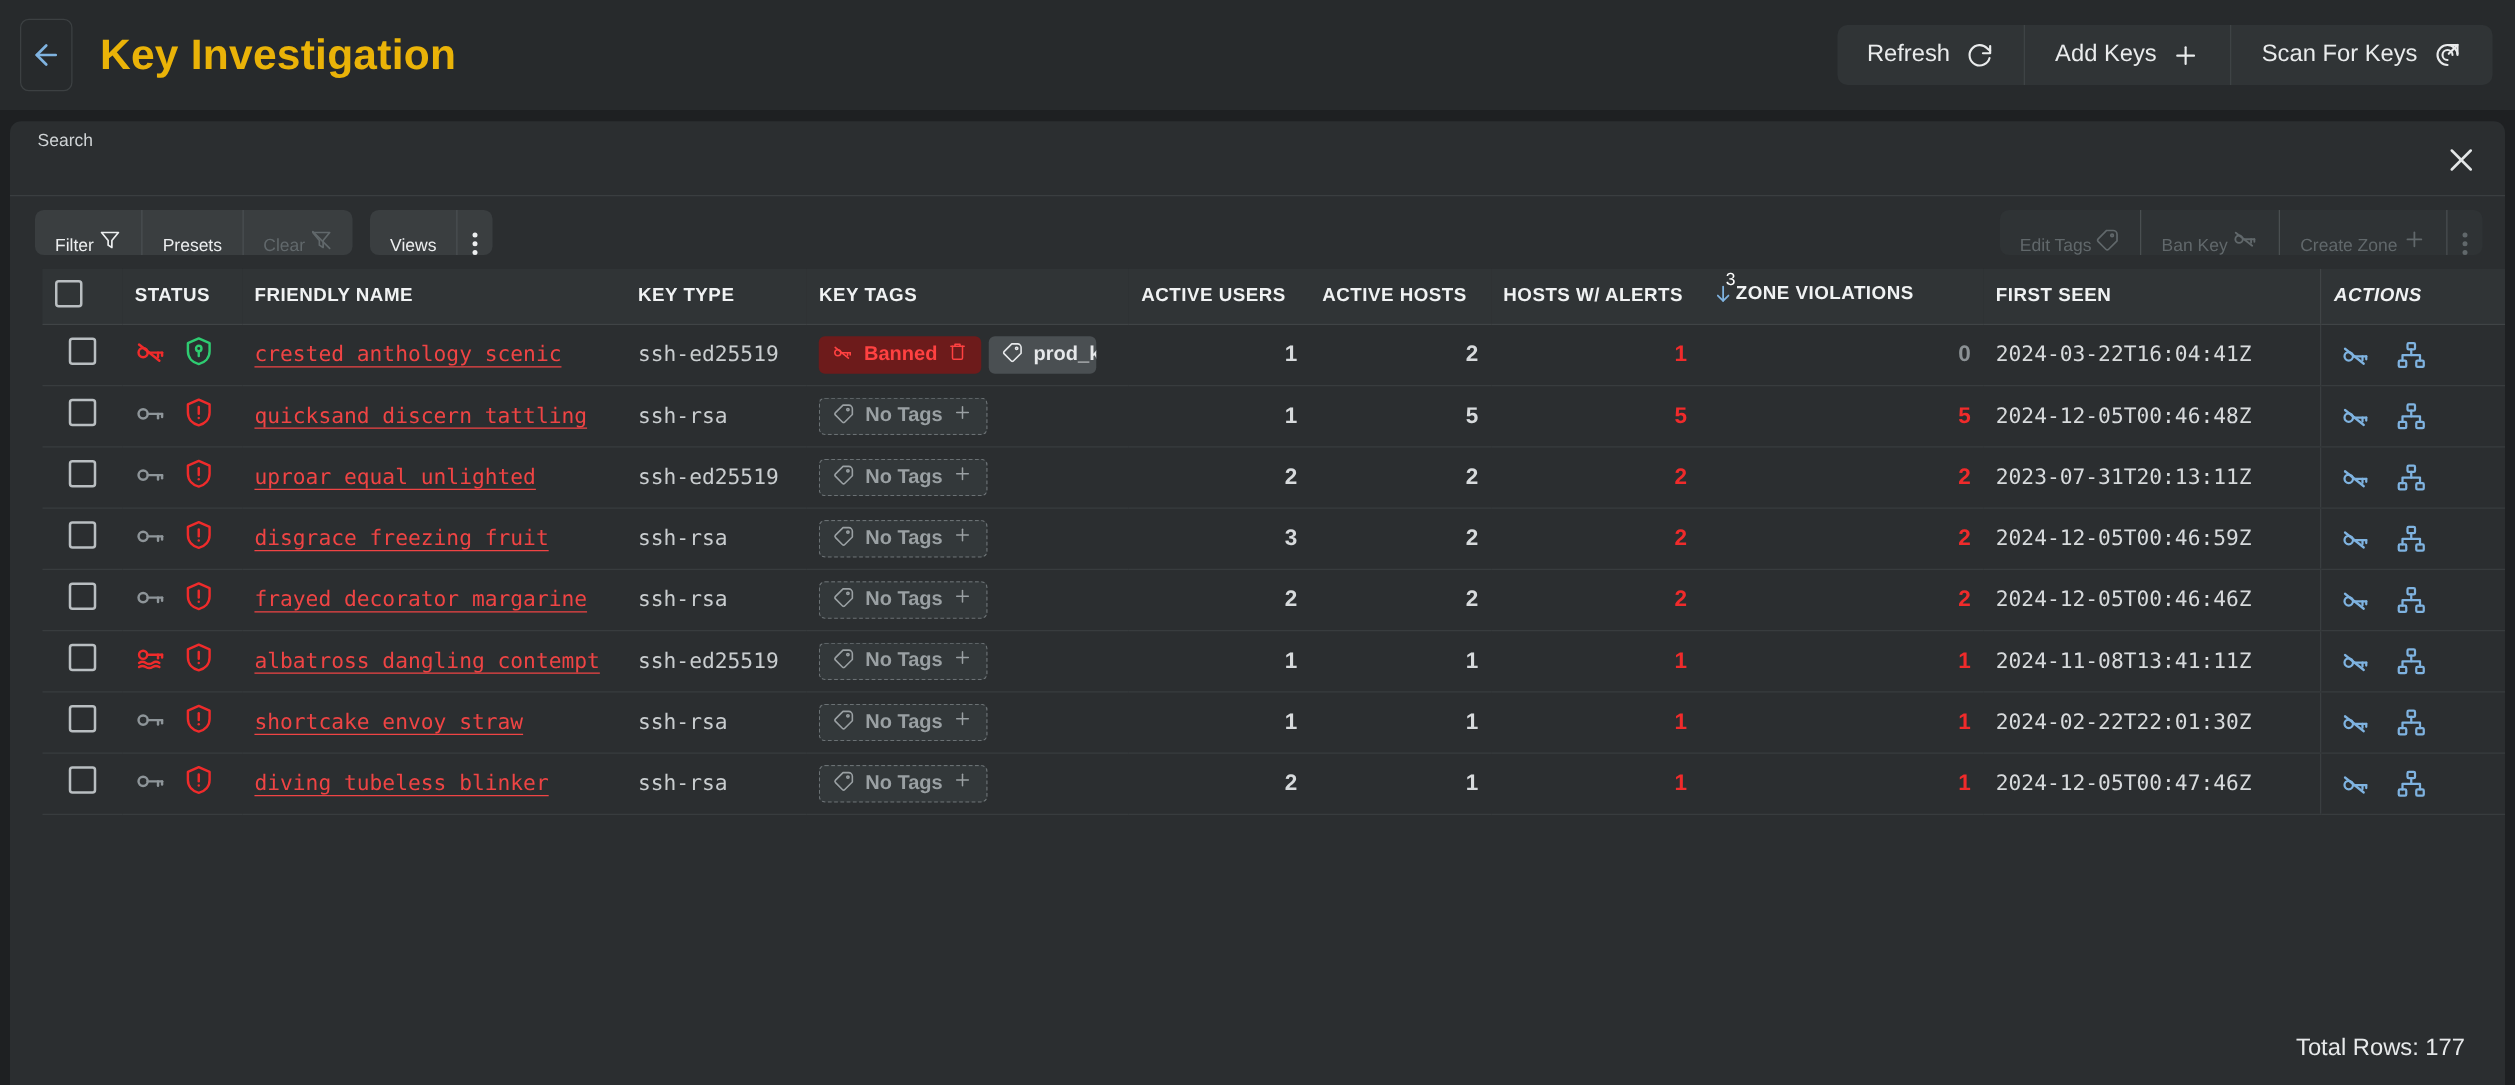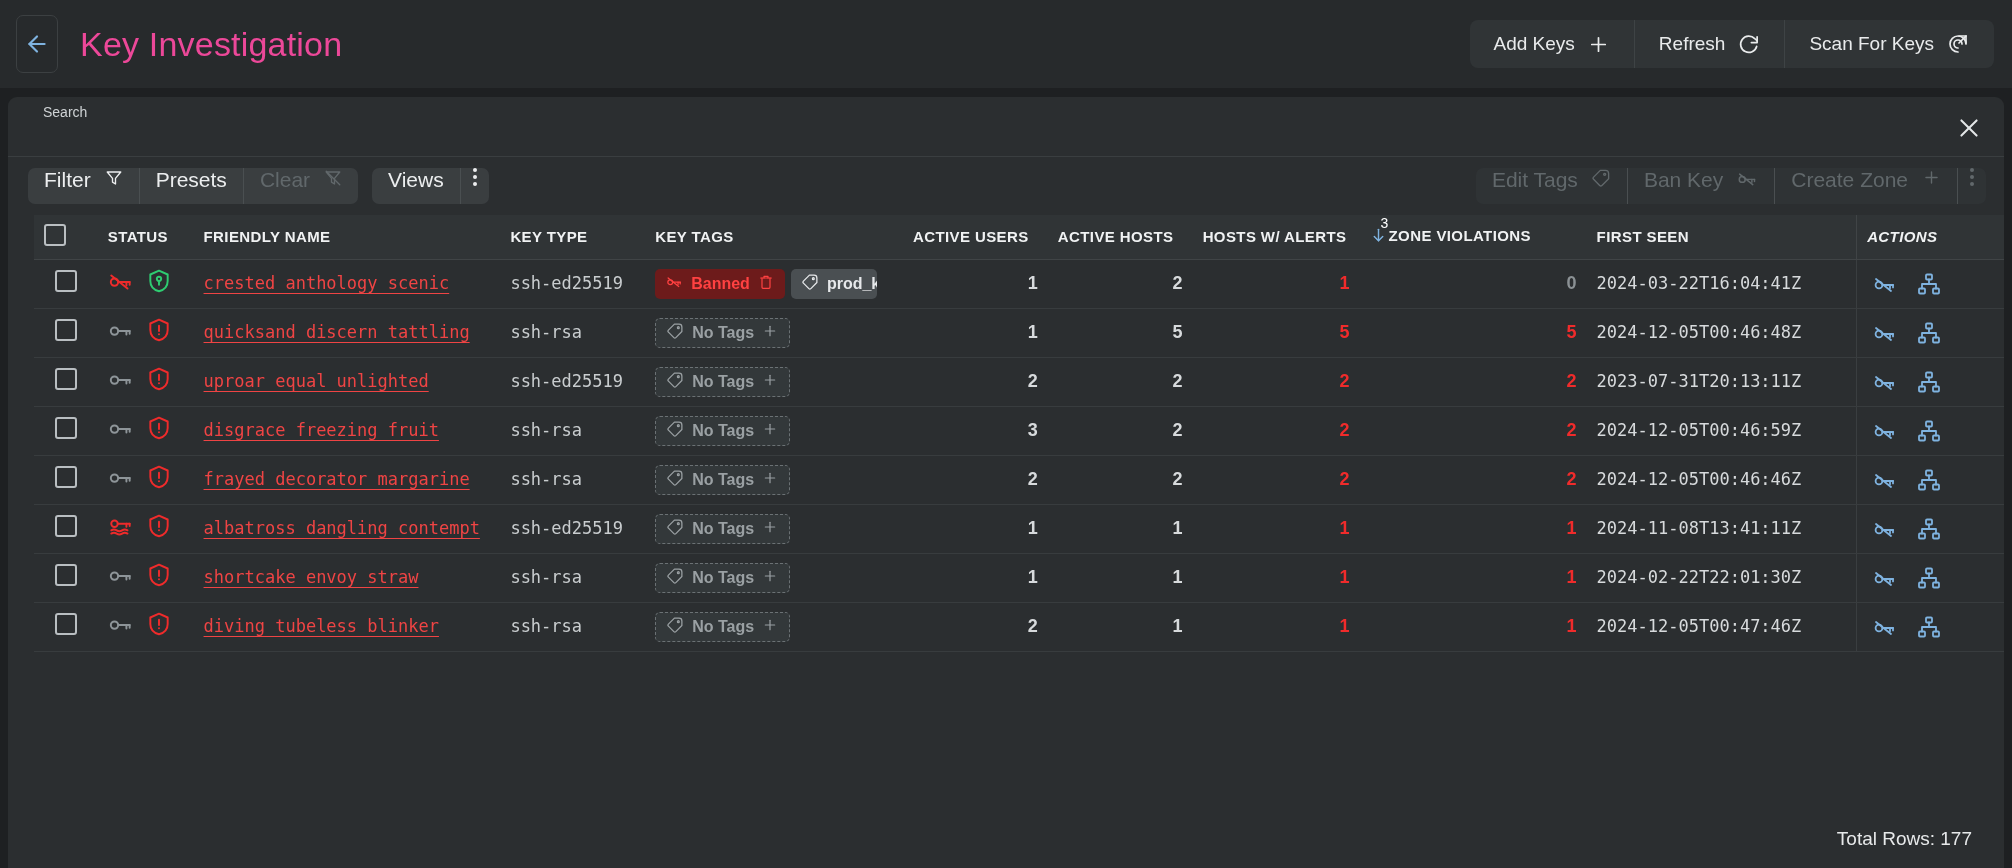--- a/index.html
+++ b/index.html
@@ -22,21 +22,21 @@
   .back-btn {
     width: 42px; height: 58px;
     border: 1px solid #3c4042; border-radius: 7px;
     background: transparent;
     display: flex; align-items: center; justify-content: center;
     cursor: pointer; flex: 0 0 auto;
   }
   .back-btn svg { display:block; }
   .page-title {
     margin-left: 22px;
-    font-size: 34px; font-weight: 400; color: #ec4899;
+    font-size: 34px; font-weight: 700; color: #eab308;
     letter-spacing: .2px; white-space: nowrap;
   }
   .header-actions {
     margin-left: auto;
     display: flex; align-items: stretch;
     background: #303436; border-radius: 8px;
     height: 48px; overflow: hidden;
   }
   .hdr-btn {
     display: flex; align-items: center; gap: 12px;
@@ -55,21 +55,21 @@
     border-radius: 9px 9px 0 0;
     flex: 1 1 auto;
     display: flex; flex-direction: column;
     overflow: hidden;
     min-height: 0;
   }
   .search-row {
     height: 60px; flex: 0 0 60px;
     display: flex; align-items: flex-start;
     border-bottom: 1px solid #3a3e40;
-    padding: 7px 22px 0 35px;
+    padding: 7px 22px 0 22px;
     position: relative;
   }
   .search-wrap { display: flex; flex-direction: column; flex: 1 1 auto; }
   .search-label { font-size: 14px; color: #cfd3d5; line-height: 16px; }
   .search-input {
     background: transparent; border: 0; outline: none;
     font-family: "Liberation Sans", sans-serif;
     font-size: 20px; color: #e7e9ea;
     margin-top: 3px; width: 100%;
   }
@@ -86,22 +86,22 @@
     display: flex; align-items: center;
     padding: 0 18px 0 20px;
     gap: 14px;
   }
   .btn-group {
     display: flex; align-items: stretch;
     background: #3a3e40; border-radius: 7px; height: 36px; overflow: hidden;
   }
   .btn-group.muted { background: #2f3335; }
   .tb-btn {
-    display: flex; align-items: flex-start; gap: 14px;
-    padding: 0 16px; font-size: 21px; color: #eceeef;
+    display: flex; align-items: flex-end; gap: 4px;
+    padding: 0 16px; font-size: 14px; color: #eceeef;
     background: transparent; border: 0; cursor: pointer;
     border-right: 1px solid #4a4f51; white-space: nowrap;
   }
   .tb-btn:last-child { border-right: 0; }
   .tb-btn.disabled { color: #61686b; cursor: default; }
   .tb-btn.kebab { padding: 0 12px; }
   .toolbar-right { margin-left: auto; display: flex; align-items: center; gap: 0; }
 
   .kebab-dots { display: flex; flex-direction: column; gap: 3px; align-items: center; }
   .kebab-dots i { width: 4px; height: 4px; border-radius: 50%; background: currentColor; display:block; }
@@ -204,34 +204,34 @@
         <svg width="26" height="26" viewBox="0 0 24 24" fill="none" stroke="#7fb3e0" stroke-width="2" stroke-linecap="round" stroke-linejoin="round">
             <line x1="19" y1="12" x2="5" y2="12"></line>
             <polyline points="12 19 5 12 12 5"></polyline>
           </svg>
       </span>
     </div>
     <div class="page-title">Key Investigation</div>
 
     <div class="header-actions">
       <button class="hdr-btn">
+        <span>Refresh</span>
+        <span class="ico">
+          <svg width="23" height="23" viewBox="0 0 24 24" fill="none" stroke="#e9ebec" stroke-width="1.8" stroke-linecap="round" stroke-linejoin="round">
+              <polyline points="21 4 21 10 15 10"></polyline>
+              <path d="M20.5 14a8.5 8.5 0 1 1-2-8.1L21 8"></path>
+            </svg>
+        </span>
+      </button>
+      <button class="hdr-btn">
         <span>Add Keys</span>
         <span class="ico">
           <svg width="23" height="23" viewBox="0 0 24 24" fill="none" stroke="#e9ebec" stroke-width="1.8" stroke-linecap="round">
               <line x1="12" y1="5" x2="12" y2="19"></line>
               <line x1="5" y1="12" x2="19" y2="12"></line>
-            </svg>
-        </span>
-      </button>
-      <button class="hdr-btn">
-        <span>Refresh</span>
-        <span class="ico">
-          <svg width="23" height="23" viewBox="0 0 24 24" fill="none" stroke="#e9ebec" stroke-width="1.8" stroke-linecap="round" stroke-linejoin="round">
-              <polyline points="21 4 21 10 15 10"></polyline>
-              <path d="M20.5 14a8.5 8.5 0 1 1-2-8.1L21 8"></path>
             </svg>
         </span>
       </button>
       <button class="hdr-btn">
         <span>Scan For Keys</span>
         <span class="ico">
           <svg width="24" height="24" viewBox="0 0 24 24" fill="none" stroke="#e9ebec" stroke-width="1.7" stroke-linecap="round">
               <path d="M20 12a8 8 0 1 0-8 8"></path>
               <path d="M16 12a4 4 0 1 0-4 4"></path>
               <path d="M13 4h7v7"></path>

